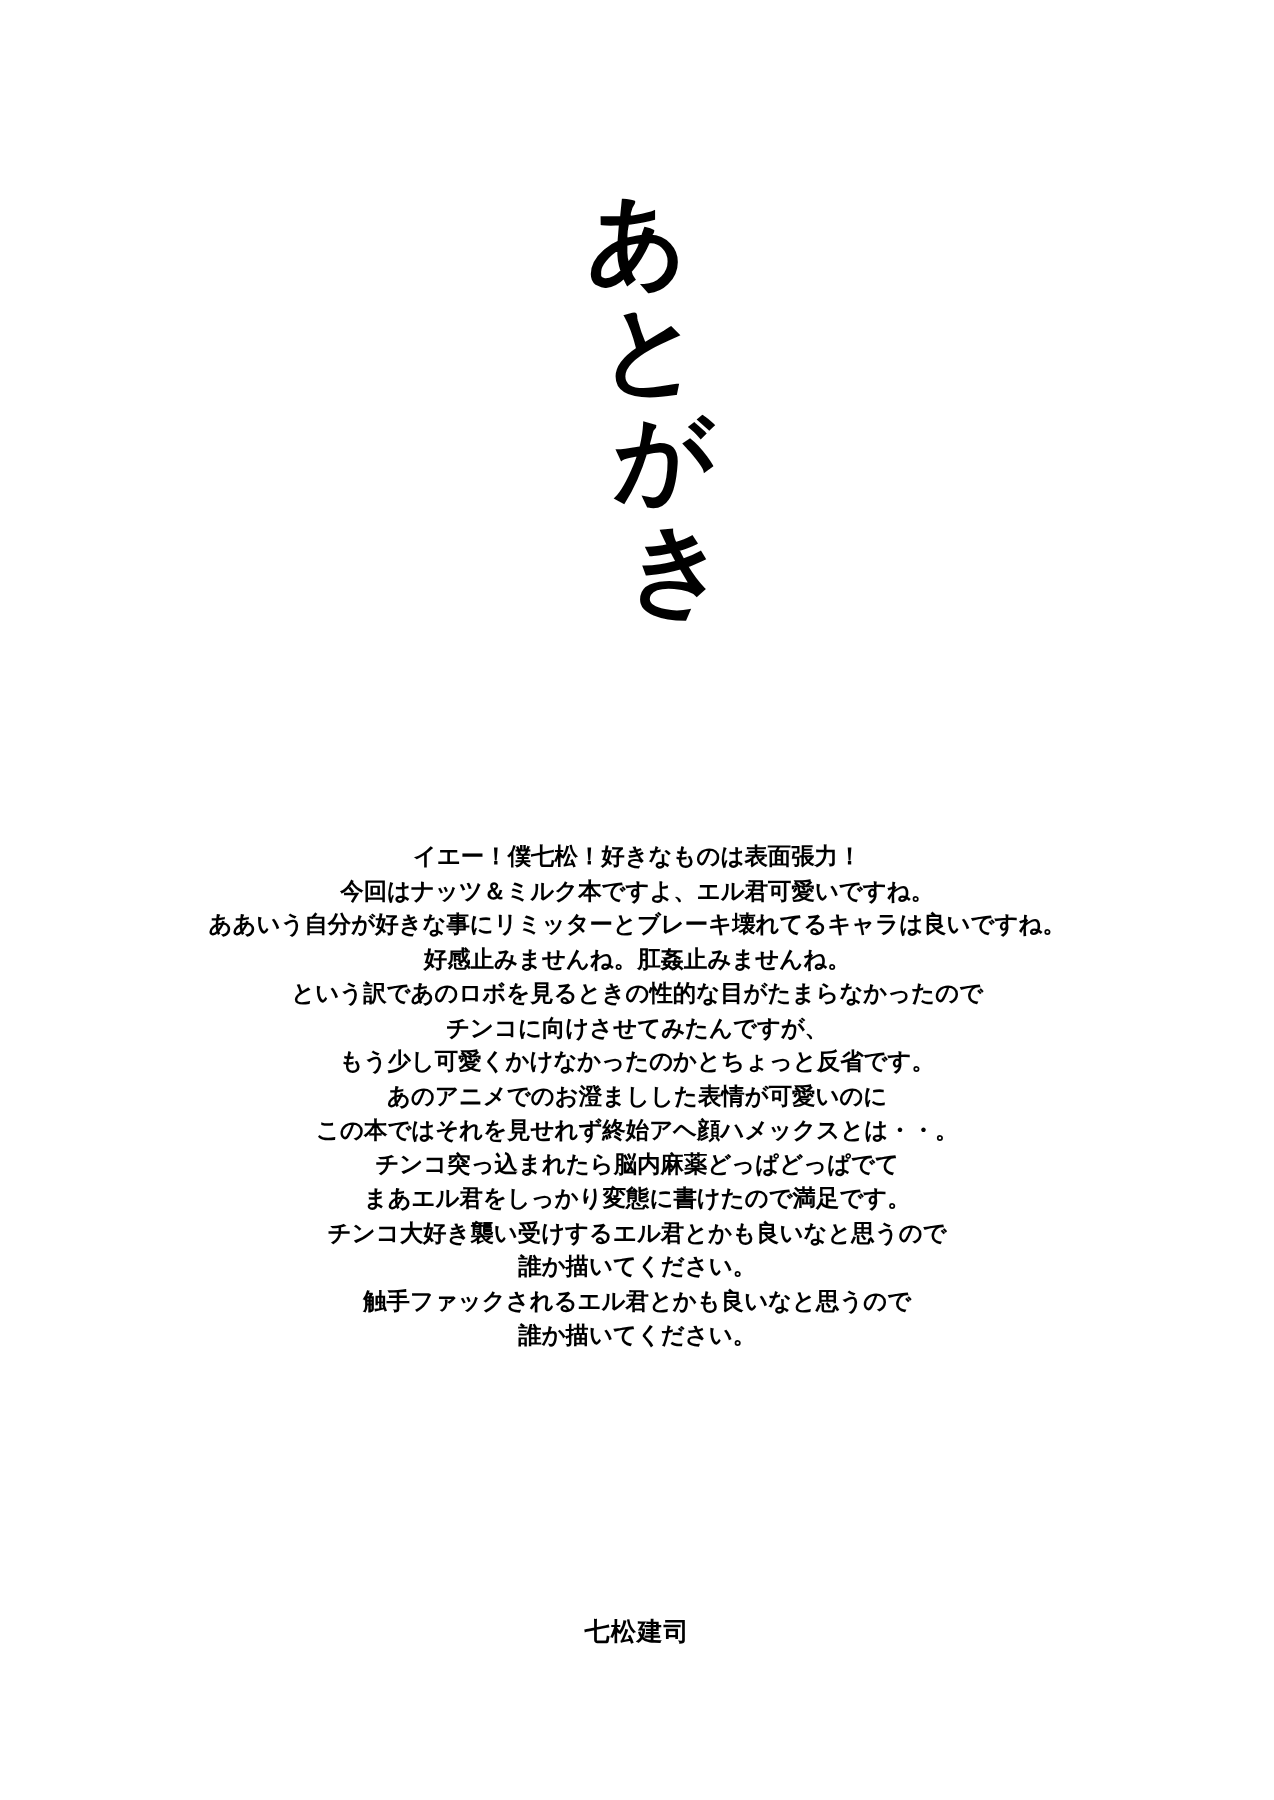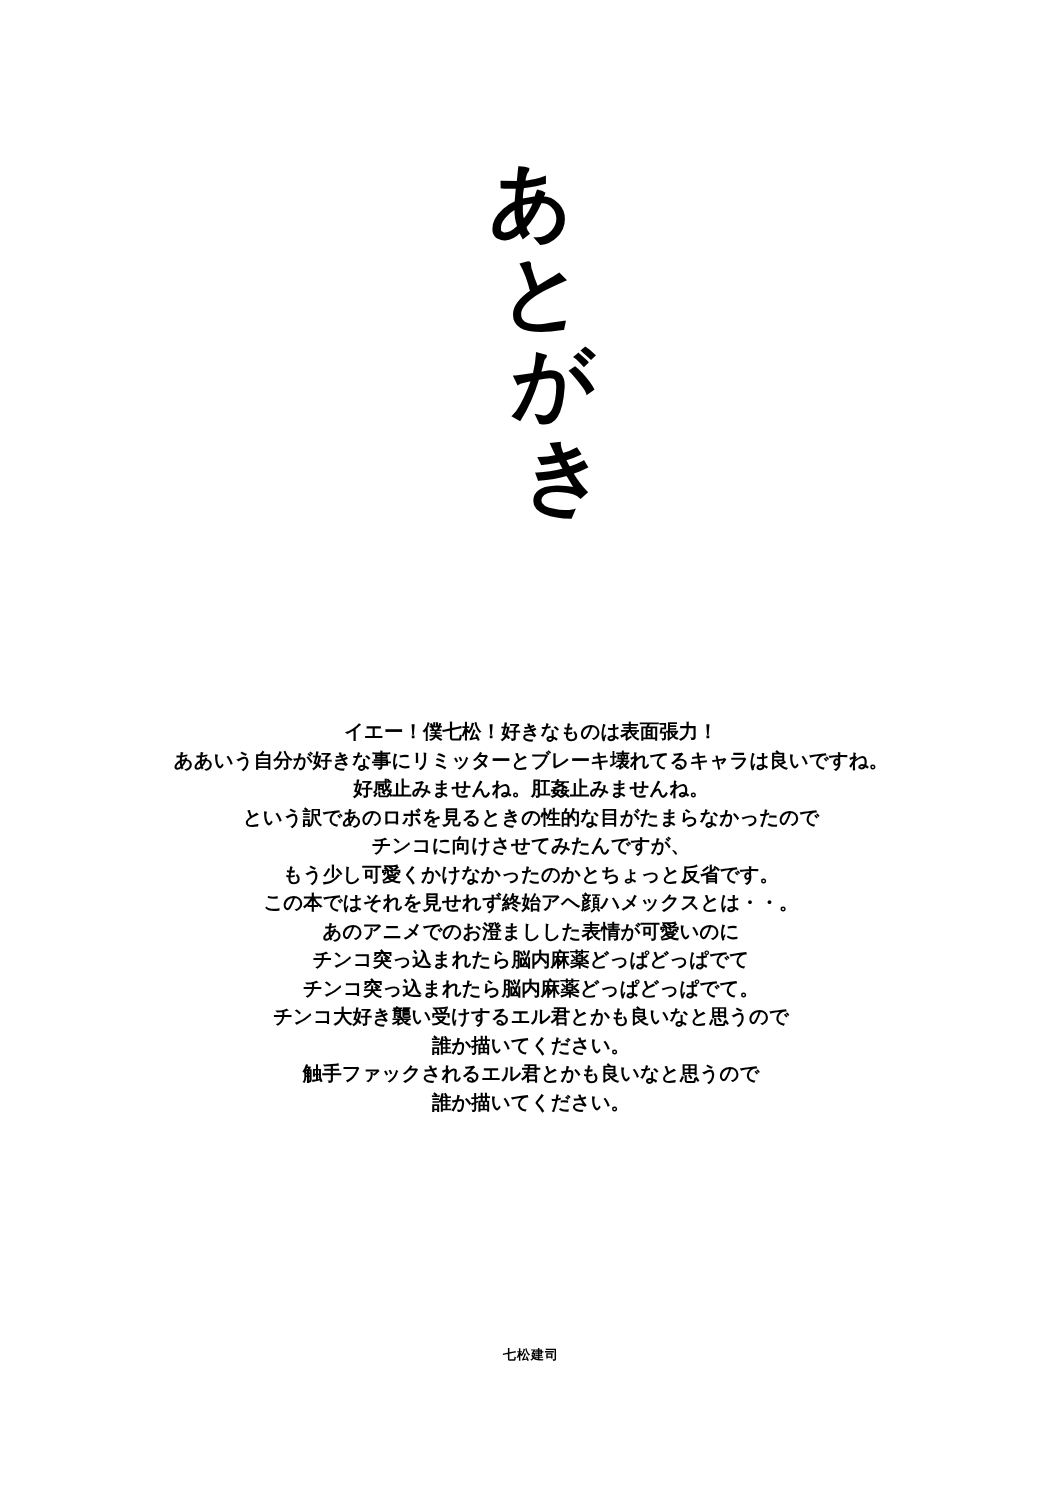--- a/index.html
+++ b/index.html
@@ -51,63 +51,63 @@
   .afterword {
     position: absolute;
     left: 0;
     right: 0;
     top: 700px;
     text-align: center;
     font-size: 19.5px;
     line-height: 28.5px;
     font-weight: 700;
     color: #000;
-    margin-top: 18px;
   }
   .afterword .line {
     display: block;
     white-space: nowrap;
   }
 
   
   .signature {
     position: absolute;
     left: 0;
     right: 0;
     top: 1346px;
     text-align: center;
-    font-size: 13px;
+    font-size: 21px;
     font-weight: 700;
     color: #000;
     letter-spacing: 1px;
   }
 </style>
 </head>
 <body>
 
 <div class="page">
 
   <div class="title-vertical">
     <span class="title-char">あ</span>
     <span class="title-char">と</span>
     <span class="title-char">が</span>
     <span class="title-char">き</span>
   </div>
 
   <div class="afterword">
     <span class="line">イエー！僕七松！好きなものは表面張力！</span>
+    <span class="line">今回はナッツ＆ミルク本ですよ、エル君可愛いですね。</span>
     <span class="line">ああいう自分が好きな事にリミッターとブレーキ壊れてるキャラは良いですね。</span>
     <span class="line">好感止みませんね。肛姦止みませんね。</span>
     <span class="line">という訳であのロボを見るときの性的な目がたまらなかったので</span>
     <span class="line">チンコに向けさせてみたんですが、</span>
     <span class="line">もう少し可愛くかけなかったのかとちょっと反省です。</span>
+    <span class="line">あのアニメでのお澄ましした表情が可愛いのに</span>
     <span class="line">この本ではそれを見せれず終始アヘ顔ハメックスとは・・。</span>
-    <span class="line">あのアニメでのお澄ましした表情が可愛いのに</span>
     <span class="line">チンコ突っ込まれたら脳内麻薬どっぱどっぱでて</span>
-    <span class="line">チンコ突っ込まれたら脳内麻薬どっぱどっぱでて。</span>
+    <span class="line">まあエル君をしっかり変態に書けたので満足です。</span>
     <span class="line">チンコ大好き襲い受けするエル君とかも良いなと思うので</span>
     <span class="line">誰か描いてください。</span>
     <span class="line">触手ファックされるエル君とかも良いなと思うので</span>
     <span class="line">誰か描いてください。</span>
   </div>
 
   <div class="signature">七松建司</div>
 
 </div>
 

